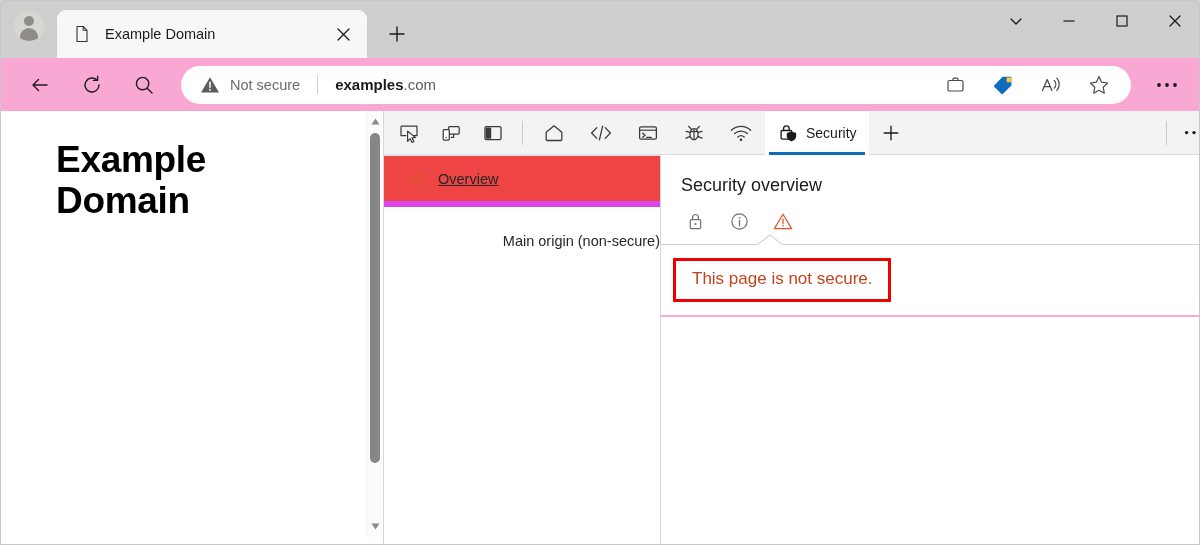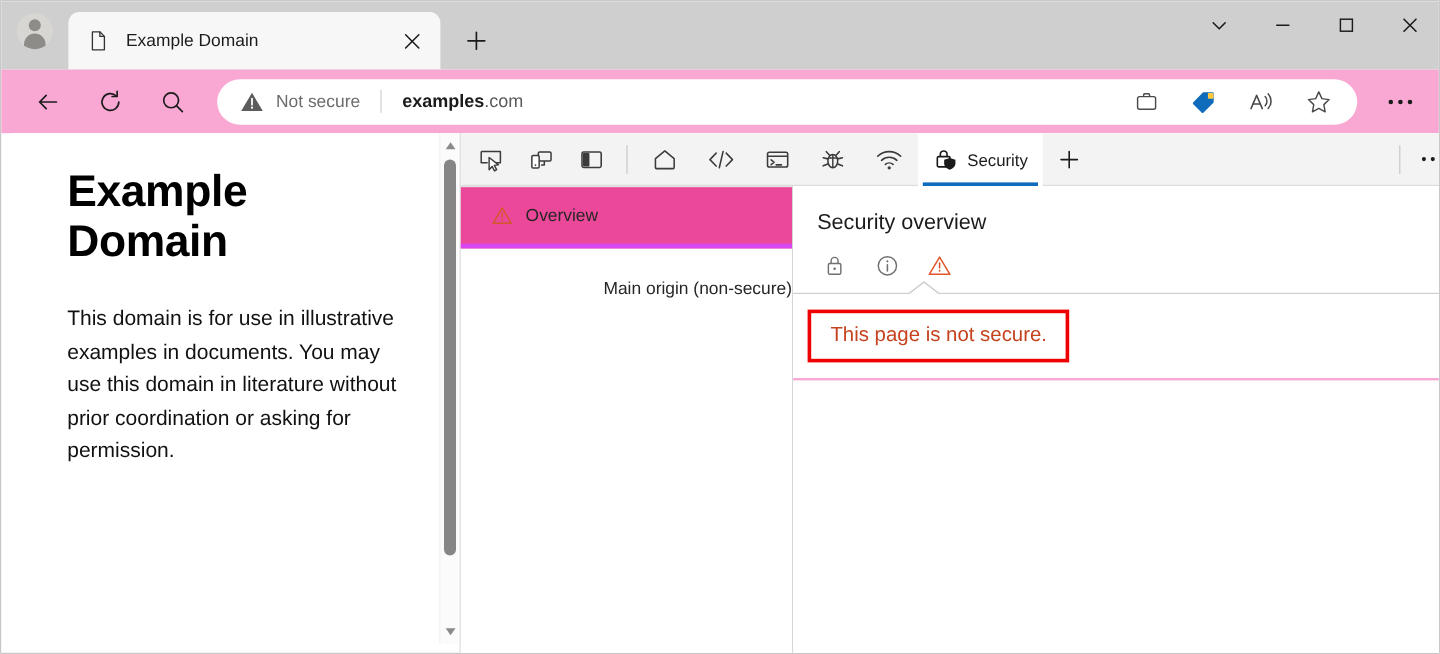--- a/index.html
+++ b/index.html
@@ -223,23 +223,24 @@
     background: #ffffff;
     border-right: 1px solid #d6d6d6;
     padding-top: 0;
   }
   .dt-sidebar-item {
     height: 52px; display: flex; align-items: center;
     padding-left: 26px; gap: 11px;
     font-size: 14.5px; color: #262626;
   }
   .dt-sidebar-item.selected {
-    background: #ec4899;
-    border-bottom: 4px solid #d946ef;
+    background: #ef4444;
+    border-bottom: 6px solid #d946ef;
     border-top: 1px solid #e2e2e2;
+    text-decoration: underline;
   }
   .dt-sidebar-group-title {
     font-size: 14.5px; color: #262626;
     padding: 26px 0 0 15px;
     text-align: right;
   }
   .dt-origin-row {
     display: flex; align-items: center; gap: 9px;
     padding: 13px 0 0 27px;
   }
@@ -408,21 +409,20 @@
         <circle cx="3" cy="3" r="1.9" fill="#1b1b1b"></circle>
         <circle cx="11" cy="3" r="1.9" fill="#1b1b1b"></circle>
         <circle cx="19" cy="3" r="1.9" fill="#1b1b1b"></circle>
       </svg>
     </div>
   </div>
 
   <div class="page-viewport">
     <div class="page-content">
       <div class="page-h1">Example Domain</div>
-      <div class="page-p">This domain is for use in illustrative examples in documents. You may use this domain in literature without prior coordination or asking for permission.</div>
     </div>
 
     <div class="page-scrollbar">
       <div class="sb-arrow up">
         <svg class="icon-svg" width="9" height="7" viewBox="0 0 9 7">
             <path d="M4.5 0.6 L8.6 6.4 H0.4 Z" fill="#8a8a8a"></path>
           </svg>
       </div>
       <div class="sb-thumb"></div>
       <div class="sb-arrow down">

